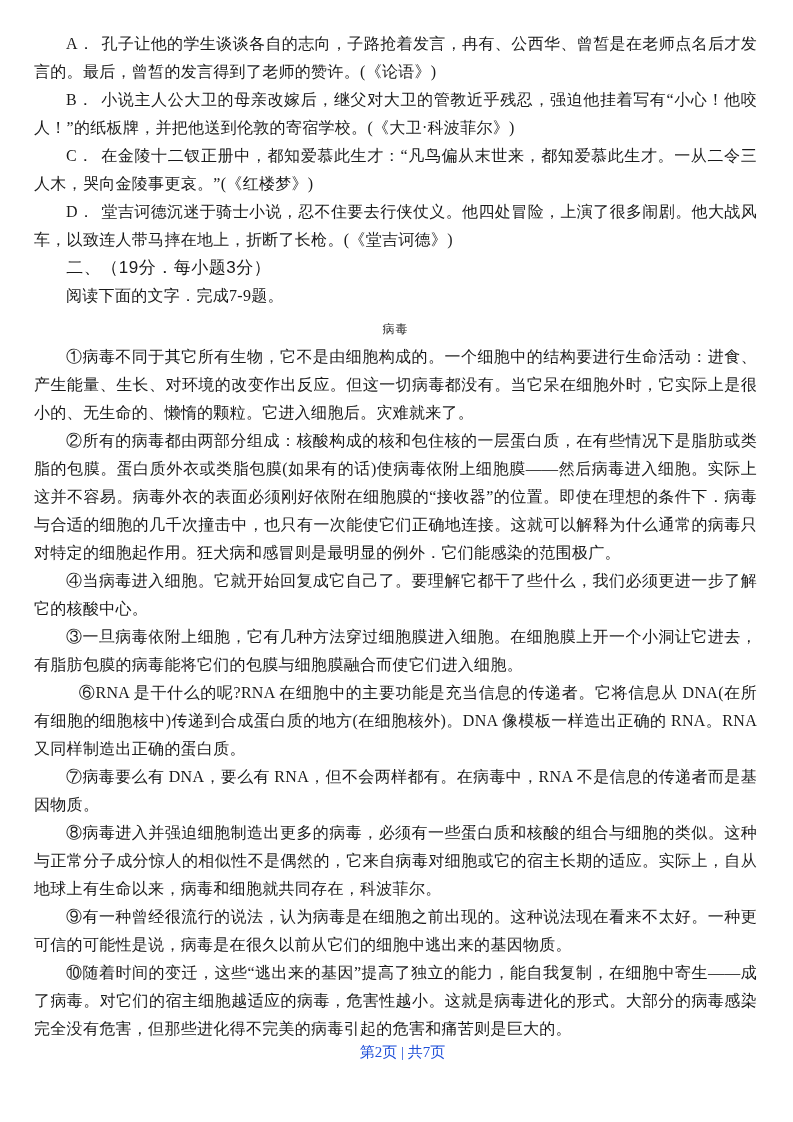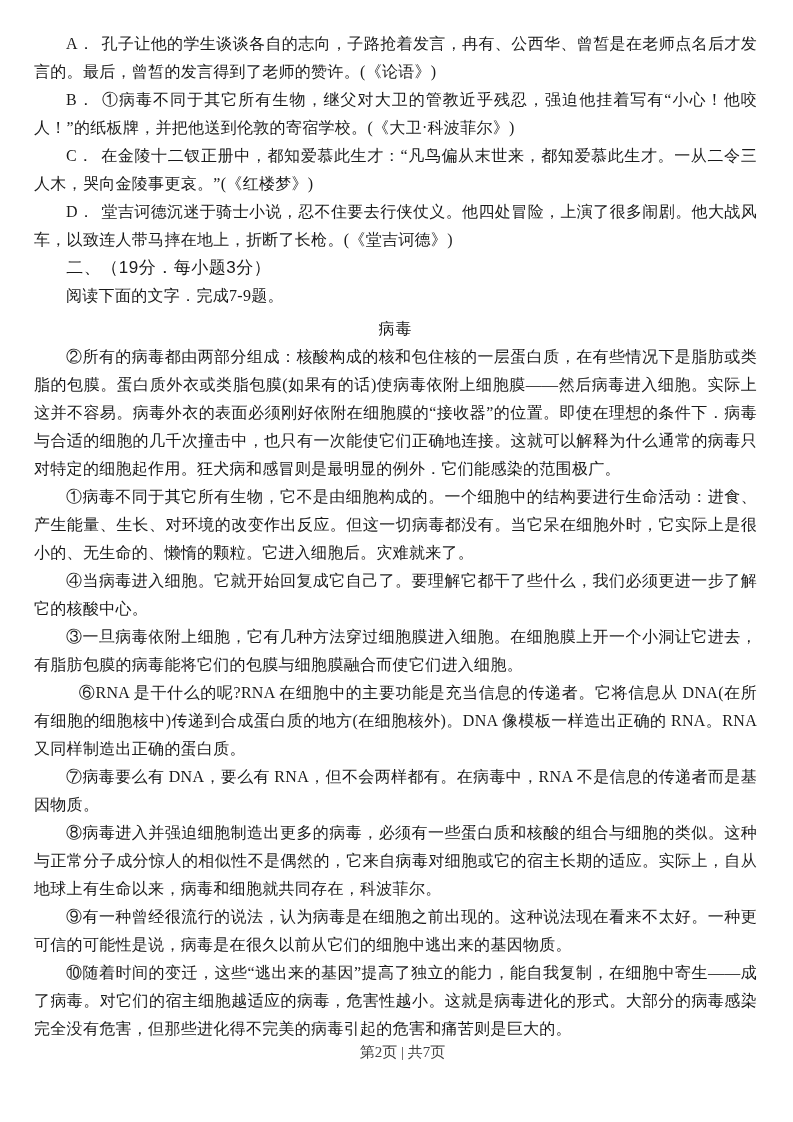--- a/index.html
+++ b/index.html
@@ -34,60 +34,60 @@
     margin: 0;
     font-size: 17px;
     font-weight: normal;
     line-height: 28px;
     text-indent: 1.9em;
     font-family: "Liberation Sans", "DejaVu Sans", sans-serif;
     letter-spacing: 0.5px;
   }
   .essay-title {
     margin: 5px 0 0 0;
-    font-size: 16px;
+    font-size: 12px;
     font-weight: normal;
     line-height: 28px;
     text-align: center;
     letter-spacing: 1px;
   }
   .essay-paragraph-indent6 {
     text-indent: 2.8em;
   }
   .page-footer {
     position: absolute;
     left: 12px;
     right: 0;
     bottom: 60px;
     text-align: center;
     font-size: 15px;
     line-height: 20px;
-    color: #404040;
+    color: #1d4ed8;
   }
 </style>
 </head>
 <body>
 
 <div class="page">
 
   <section>
     <p class="line"><span class="opt-label">A．</span><span>孔子让他的学生谈谈各自的志向，子路抢着发言，冉有、公西华、曾皙是在老师点名后才发言的。最后，曾皙的发言得到了老师的赞许。(《论语》)</span></p>
-    <p class="line"><span class="opt-label">B．</span><span>①病毒不同于其它所有生物，继父对大卫的管教近乎残忍，强迫他挂着写有“小心！他咬人！”的纸板牌，并把他送到伦敦的寄宿学校。(《大卫·科波菲尔》)</span></p>
+    <p class="line"><span class="opt-label">B．</span><span>小说主人公大卫的母亲改嫁后，继父对大卫的管教近乎残忍，强迫他挂着写有“小心！他咬人！”的纸板牌，并把他送到伦敦的寄宿学校。(《大卫·科波菲尔》)</span></p>
     <p class="line"><span class="opt-label">C．</span><span>在金陵十二钗正册中，都知爱慕此生才：“凡鸟偏从末世来，都知爱慕此生才。一从二令三人木，哭向金陵事更哀。”(《红楼梦》)</span></p>
     <p class="line"><span class="opt-label">D．</span><span>堂吉诃德沉迷于骑士小说，忍不住要去行侠仗义。他四处冒险，上演了很多闹剧。他大战风车，以致连人带马摔在地上，折断了长枪。(《堂吉诃德》)</span></p>
   </section>
 
   <h2 class="section-heading">二、（19分．每小题3分）</h2>
   <p class="line">阅读下面的文字．完成7-9题。</p>
 
   <h3 class="essay-title">病毒</h3>
 
   <article>
+    <p class="line">①病毒不同于其它所有生物，它不是由细胞构成的。一个细胞中的结构要进行生命活动：进食、产生能量、生长、对环境的改变作出反应。但这一切病毒都没有。当它呆在细胞外时，它实际上是很小的、无生命的、懒惰的颗粒。它进入细胞后。灾难就来了。</p>
     <p class="line">②所有的病毒都由两部分组成：核酸构成的核和包住核的一层蛋白质，在有些情况下是脂肪或类脂的包膜。蛋白质外衣或类脂包膜(如果有的话)使病毒依附上细胞膜——然后病毒进入细胞。实际上这并不容易。病毒外衣的表面必须刚好依附在细胞膜的“接收器”的位置。即使在理想的条件下．病毒与合适的细胞的几千次撞击中，也只有一次能使它们正确地连接。这就可以解释为什么通常的病毒只对特定的细胞起作用。狂犬病和感冒则是最明显的例外．它们能感染的范围极广。</p>
-    <p class="line">①病毒不同于其它所有生物，它不是由细胞构成的。一个细胞中的结构要进行生命活动：进食、产生能量、生长、对环境的改变作出反应。但这一切病毒都没有。当它呆在细胞外时，它实际上是很小的、无生命的、懒惰的颗粒。它进入细胞后。灾难就来了。</p>
     <p class="line">④当病毒进入细胞。它就开始回复成它自己了。要理解它都干了些什么，我们必须更进一步了解它的核酸中心。</p>
     <p class="line">③一旦病毒依附上细胞，它有几种方法穿过细胞膜进入细胞。在细胞膜上开一个小洞让它进去，有脂肪包膜的病毒能将它们的包膜与细胞膜融合而使它们进入细胞。</p>
     <p class="line essay-paragraph-indent6">⑥RNA 是干什么的呢?RNA 在细胞中的主要功能是充当信息的传递者。它将信息从 DNA(在所有细胞的细胞核中)传递到合成蛋白质的地方(在细胞核外)。DNA 像模板一样造出正确的 RNA。RNA 又同样制造出正确的蛋白质。</p>
     <p class="line">⑦病毒要么有 DNA，要么有 RNA，但不会两样都有。在病毒中，RNA 不是信息的传递者而是基因物质。</p>
     <p class="line">⑧病毒进入并强迫细胞制造出更多的病毒，必须有一些蛋白质和核酸的组合与细胞的类似。这种与正常分子成分惊人的相似性不是偶然的，它来自病毒对细胞或它的宿主长期的适应。实际上，自从地球上有生命以来，病毒和细胞就共同存在，科波菲尔。</p>
     <p class="line">⑨有一种曾经很流行的说法，认为病毒是在细胞之前出现的。这种说法现在看来不太好。一种更可信的可能性是说，病毒是在很久以前从它们的细胞中逃出来的基因物质。</p>
     <p class="line">⑩随着时间的变迁，这些“逃出来的基因”提高了独立的能力，能自我复制，在细胞中寄生——成了病毒。对它们的宿主细胞越适应的病毒，危害性越小。这就是病毒进化的形式。大部分的病毒感染完全没有危害，但那些进化得不完美的病毒引起的危害和痛苦则是巨大的。</p>
   </article>
 
   <div class="page-footer">第2页 | 共7页</div>

